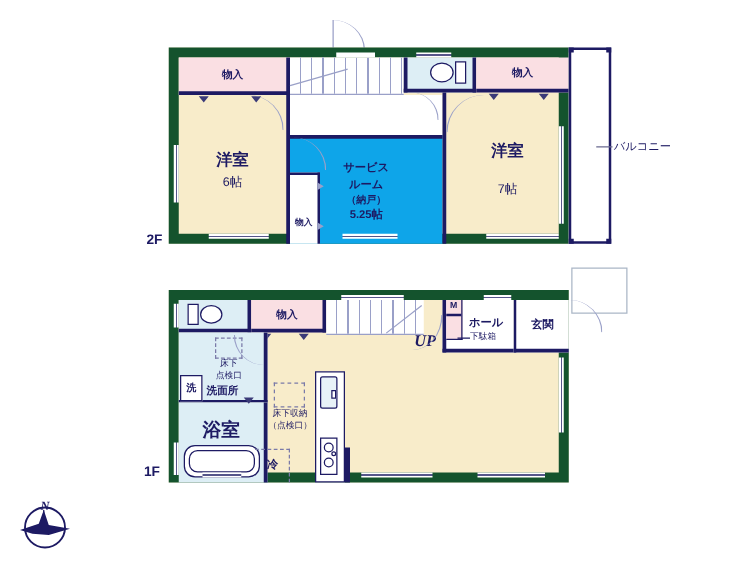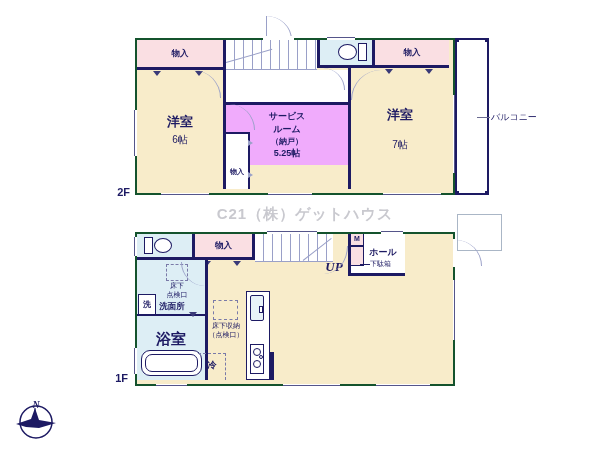--- a/index.html
+++ b/index.html
@@ -5,41 +5,40 @@
   html,body{margin:0;padding:0;background:#ffffff;}
   #canvas{position:relative;width:600px;height:450px;background:#ffffff;overflow:hidden;
           font-family:"Liberation Sans","DejaVu Sans",sans-serif;color:#1d1a63;}
   .abs{position:absolute;box-sizing:border-box;}
   .room{position:absolute;box-sizing:border-box;display:flex;flex-direction:column;
         align-items:center;justify-content:center;text-align:center;}
   .wallc{border-color:#1d1a63;}
   .lbl{position:absolute;color:#1d1a63;text-align:center;line-height:1.25;white-space:nowrap;
        box-sizing:border-box;}
   .b{font-weight:bold;}
-  .floor{position:absolute;box-sizing:border-box;background:#f8ecca;border:2px solid #14532d;}
+  .floor{position:absolute;box-sizing:border-box;background:#f8ecca;border:8px solid #14532d;}
   .win-h{position:absolute;height:4px;box-sizing:border-box;
          background:linear-gradient(to bottom,#ffffff 0 1.5px,#55558a 1.5px 2.5px,#ffffff 2.5px 100%);}
   .win-v{position:absolute;width:4px;box-sizing:border-box;
          background:linear-gradient(to right,#ffffff 0 1.5px,#55558a 1.5px 2.5px,#ffffff 2.5px 100%);}
   .treads{background-image:repeating-linear-gradient(90deg,transparent 0 8px,#9aa0c8 8px 9px);}
   .arc{position:absolute;box-sizing:border-box;border:0 solid #9aa0c8;}
   .tri-down{position:absolute;width:0;height:0;border-left:4px solid transparent;
             border-right:4px solid transparent;border-top:5px solid #3a3a78;}
   .tri-right{position:absolute;width:0;height:0;border-top:3.5px solid transparent;
              border-bottom:3.5px solid transparent;border-left:5px solid #9aa0c8;}
   .sq{position:absolute;width:4px;height:4px;background:#1d1a63;}
   .dash{border:1px dashed #7a7aa8;background:transparent;}
   .fixture{position:absolute;box-sizing:border-box;background:#ffffff;border:1px solid #1d1a63;}
 </style>
 </head>
 <body>
 
 <div id="canvas">
 
-  <div class="lbl" style="left:190px;top:205px;width:230px;font-size:15px;font-weight:bold;color:#c9c9cf;letter-spacing:1px;">C21（株）ゲットハウス</div>
 
   <div class="lbl b" style="left:102px;top:186px;width:28px;text-align:right;font-size:11px;">2F</div>
 
   <div class="abs" style="left:266px;top:16px;width:1px;height:24px;background:#9aa0c8;"></div>
   <div class="arc" style="left:266px;top:16px;width:26px;height:24px;border-right-width:1px;border-top-right-radius:100%;"></div>
 
   <div class="floor" id="f2" style="left:135px;top:38px;width:320px;height:157px;">
 
     <div class="room wallc" style="left:0;top:0;width:89px;height:30px;background:#fadfe3;border-right:3px solid;border-bottom:3px solid;">
       <span class="b" style="font-size:8.5px;">物入</span>
@@ -63,21 +62,21 @@
     <div class="tri-down" style="left:248px;top:29px;"></div>
     <div class="tri-down" style="left:288px;top:29px;"></div>
 
     <div class="room wallc" style="left:0;top:30px;width:89px;height:119px;border-right:3px solid;">
       <span class="b" style="font-size:13px;">洋室</span>
       <span style="font-size:10px;margin-top:2px;">6帖</span>
     </div>
 
     <div class="abs" style="left:89px;top:30px;width:122px;height:32px;background:#ffffff;"></div>
 
-    <div class="room wallc" style="left:89px;top:62px;width:122px;height:63px;background:#f0abfc;border-top:3px solid;">
+    <div class="room wallc" style="left:89px;top:62px;width:122px;height:87px;background:#0ea5e9;border-top:3px solid;">
       <span class="b" style="font-size:9px;">サービス</span>
       <span class="b" style="font-size:9px;">ルーム</span>
       <span class="b" style="font-size:8px;">（納戸）</span>
       <span class="b" style="font-size:9px;">5.25帖</span>
     </div>
 
     <div class="room wallc" style="left:89px;top:92px;width:24px;height:57px;background:#ffffff;border-top:2px solid;border-right:2px solid;justify-content:flex-end;padding-bottom:12px;">
       <span class="b" style="font-size:7px;">物入</span>
     </div>
     <div class="tri-right" style="left:111px;top:100px;"></div>
@@ -138,20 +137,23 @@
     <div class="abs wallc" style="left:211px;top:0;width:57px;height:42px;background:#ffffff;border-left:3px solid;border-bottom:3px solid;"></div>
 
     <div class="abs wallc" style="left:214px;top:0;width:13px;height:32px;background:#fadfe3;border-right:1.5px solid;border-bottom:1.5px solid;">
       <div class="abs" style="left:0;top:11px;width:100%;height:1.5px;background:#1d1a63;"></div>
     </div>
     <div class="lbl b" style="left:214px;top:1px;width:12px;font-size:7px;">M</div>
     <div class="lbl b" style="left:226px;top:13px;width:40px;font-size:9px;">ホール</div>
     <div class="abs" style="left:223px;top:30px;width:10px;height:1px;background:#1d1a63;"></div>
     <div class="lbl" style="left:233px;top:26px;font-size:7px;">下駄箱</div>
 
+    <div class="room wallc" style="left:268px;top:0;width:44px;height:42px;background:#ffffff;border-left:2px solid;border-bottom:3px solid;">
+      <span class="b" style="font-size:9px;">玄関</span>
+    </div>
 
     <div class="abs" style="right:-4px;top:5px;width:4px;height:28px;background:#ffffff;"></div>
 
     <div class="arc" style="left:187px;top:12px;width:24px;height:28px;border-right-width:1px;border-bottom-right-radius:100%;"></div>
 
     <div class="abs wallc" style="left:0;top:26px;width:71px;height:56px;background:#ddeef5;border-right:3px solid;border-bottom:2px solid;"></div>
     <div class="abs dash" style="left:29px;top:30px;width:22px;height:17px;"></div>
     <div class="lbl" style="left:24px;top:48px;width:32px;font-size:7px;">
       <span style="display:block;">床下</span>
       <span style="display:block;">点検口</span>

